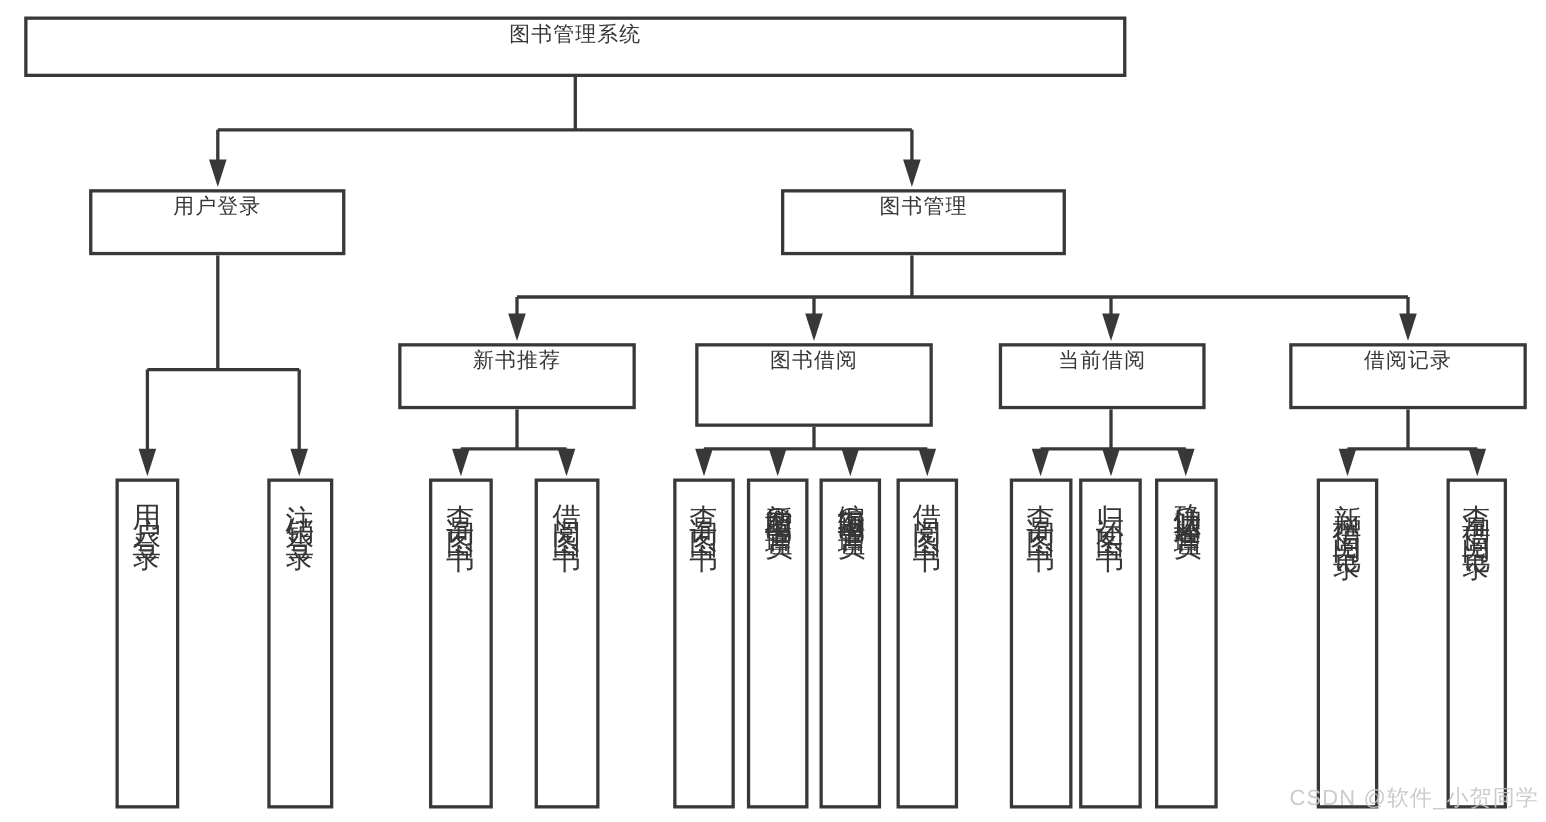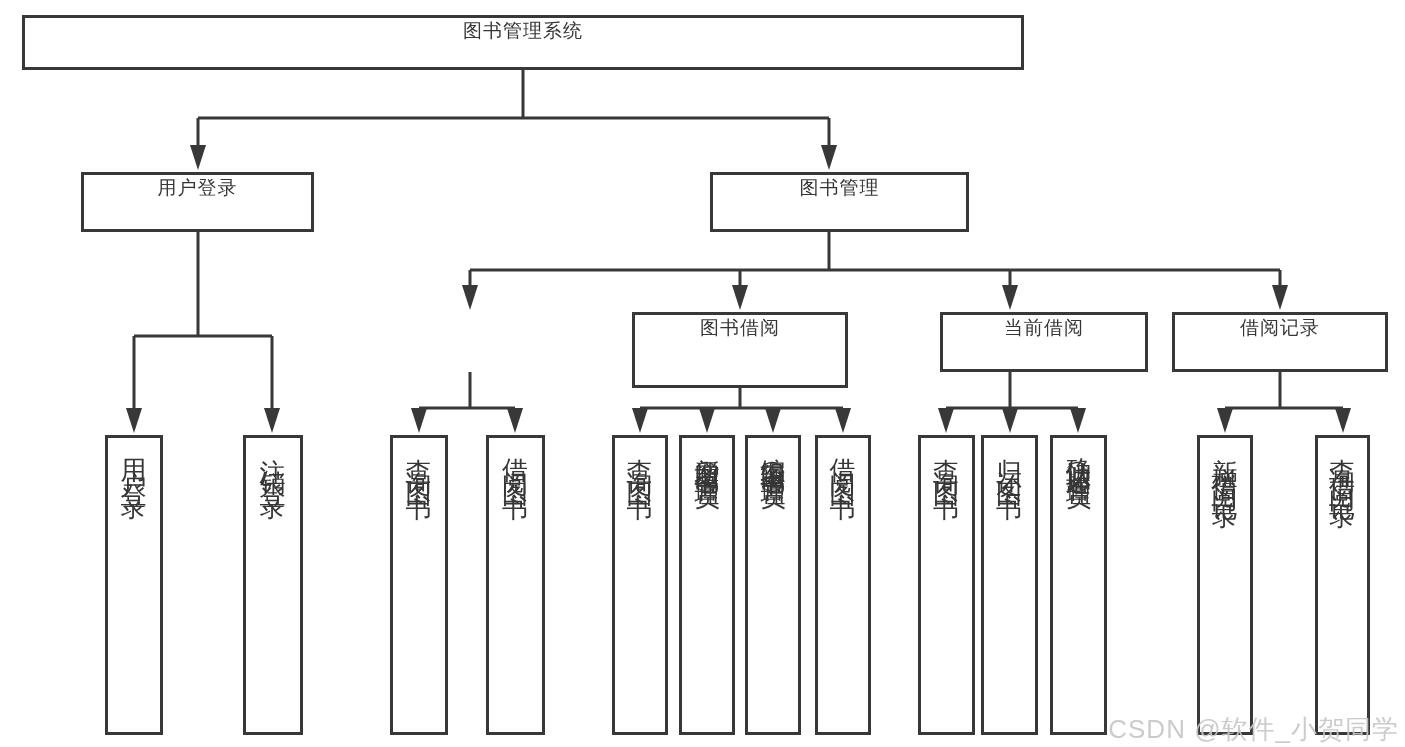--- a/index.html
+++ b/index.html
@@ -42,21 +42,21 @@
     font-size:26px;
     letter-spacing:12px;
     line-height:1;
     white-space:nowrap;
   }
   .vbox.med span{letter-spacing:9px;}
   .vbox.long span{font-size:25px;letter-spacing:4px;}
   .watermark{
     position:absolute;
     right:6px;top:712px;
-    font-size:26px;
+    font-size:20px;
     letter-spacing:1px;
     color:var(--watermark);
     opacity:.9;
     z-index:5;
     white-space:nowrap;
   }
 </style>
 </head>
 <body>
 
@@ -98,24 +98,27 @@
     <span>图书管理系统</span>
   </div>
 
   <div class="box hbox" style="left:81px;top:172px;width:233px;height:60px;">
     <span>用户登录</span>
   </div>
   <div class="box hbox" style="left:710px;top:172px;width:259px;height:60px;">
     <span>图书管理</span>
   </div>
 
+  <div class="box hbox" style="left:362px;top:312px;width:216px;height:60px;">
+    <span>新书推荐</span>
+  </div>
   <div class="box hbox" style="left:632px;top:312px;width:216px;height:76px;">
     <span>图书借阅</span>
   </div>
-  <div class="box hbox" style="left:940px;top:312px;width:208px;height:60px;">
+  <div class="box hbox" style="left:908px;top:312px;width:188px;height:60px;">
     <span>当前借阅</span>
   </div>
   <div class="box hbox" style="left:1172px;top:312px;width:216px;height:60px;">
     <span>借阅记录</span>
   </div>
 
   <div class="box vbox" style="left:105px;top:435px;width:58px;height:300px;">
     <span>用户登录</span>
   </div>
   <div class="box vbox" style="left:243px;top:435px;width:60px;height:300px;">

